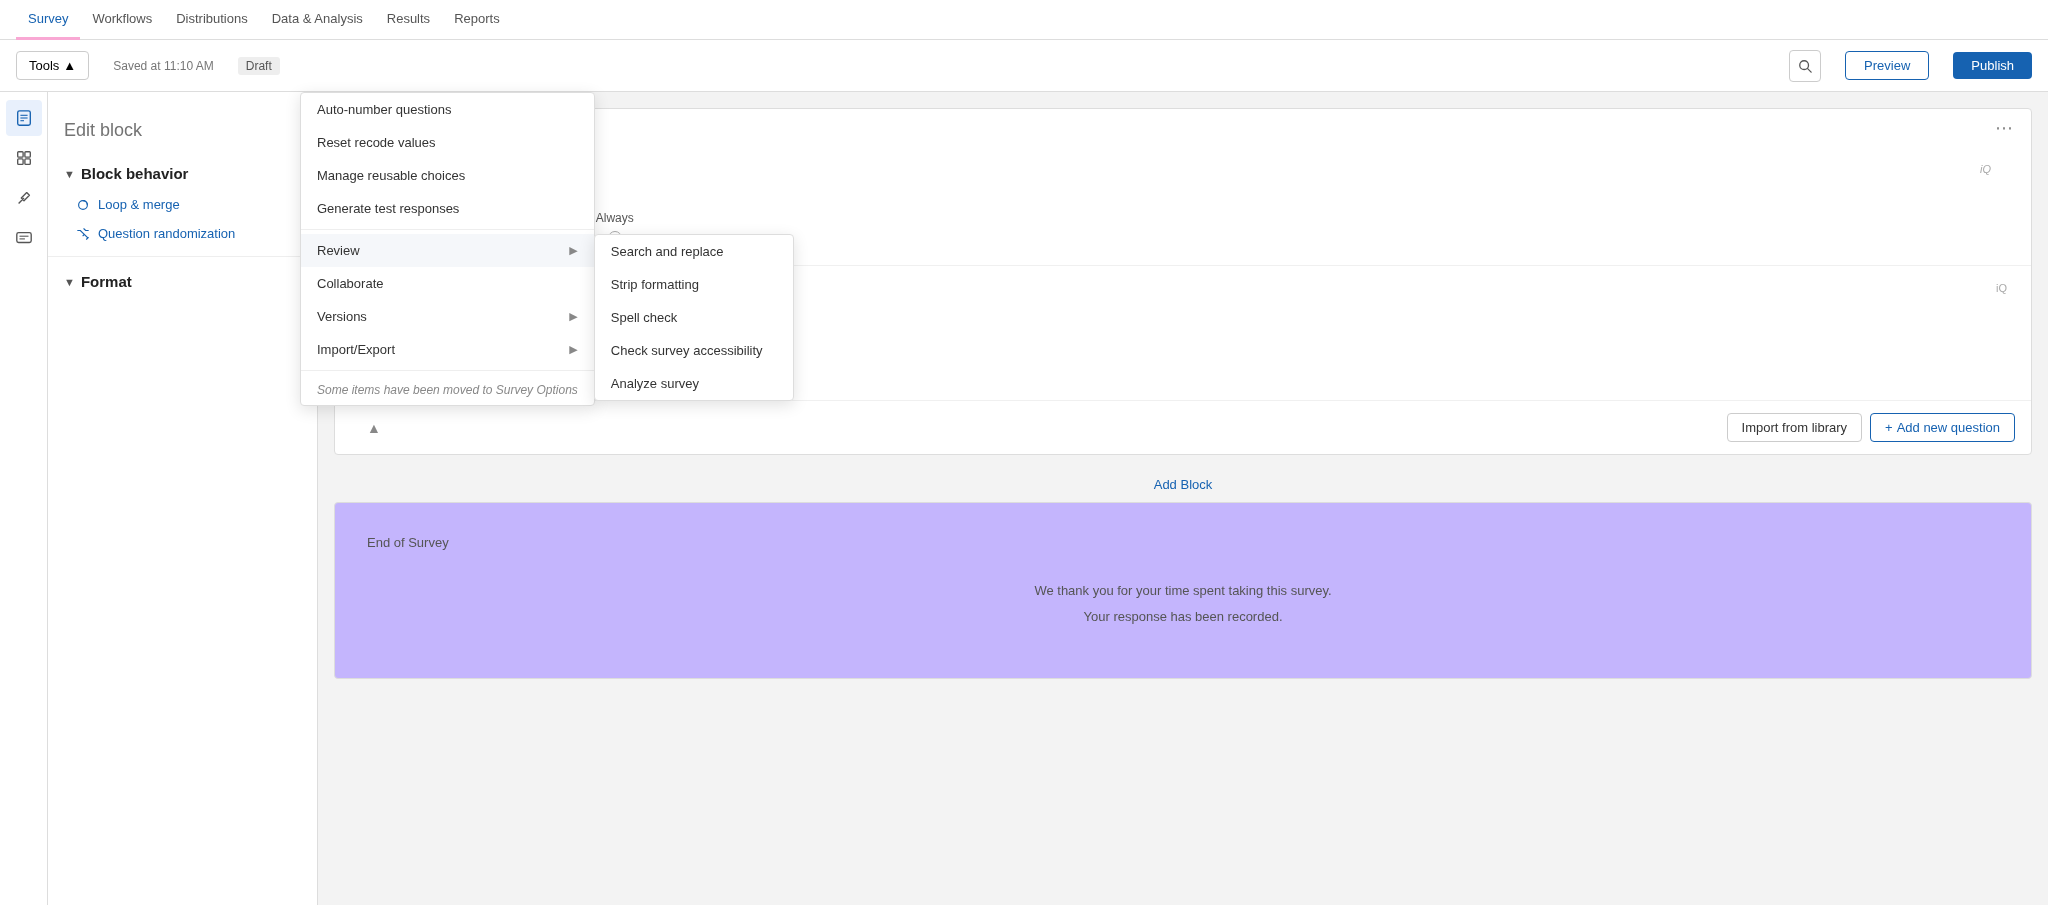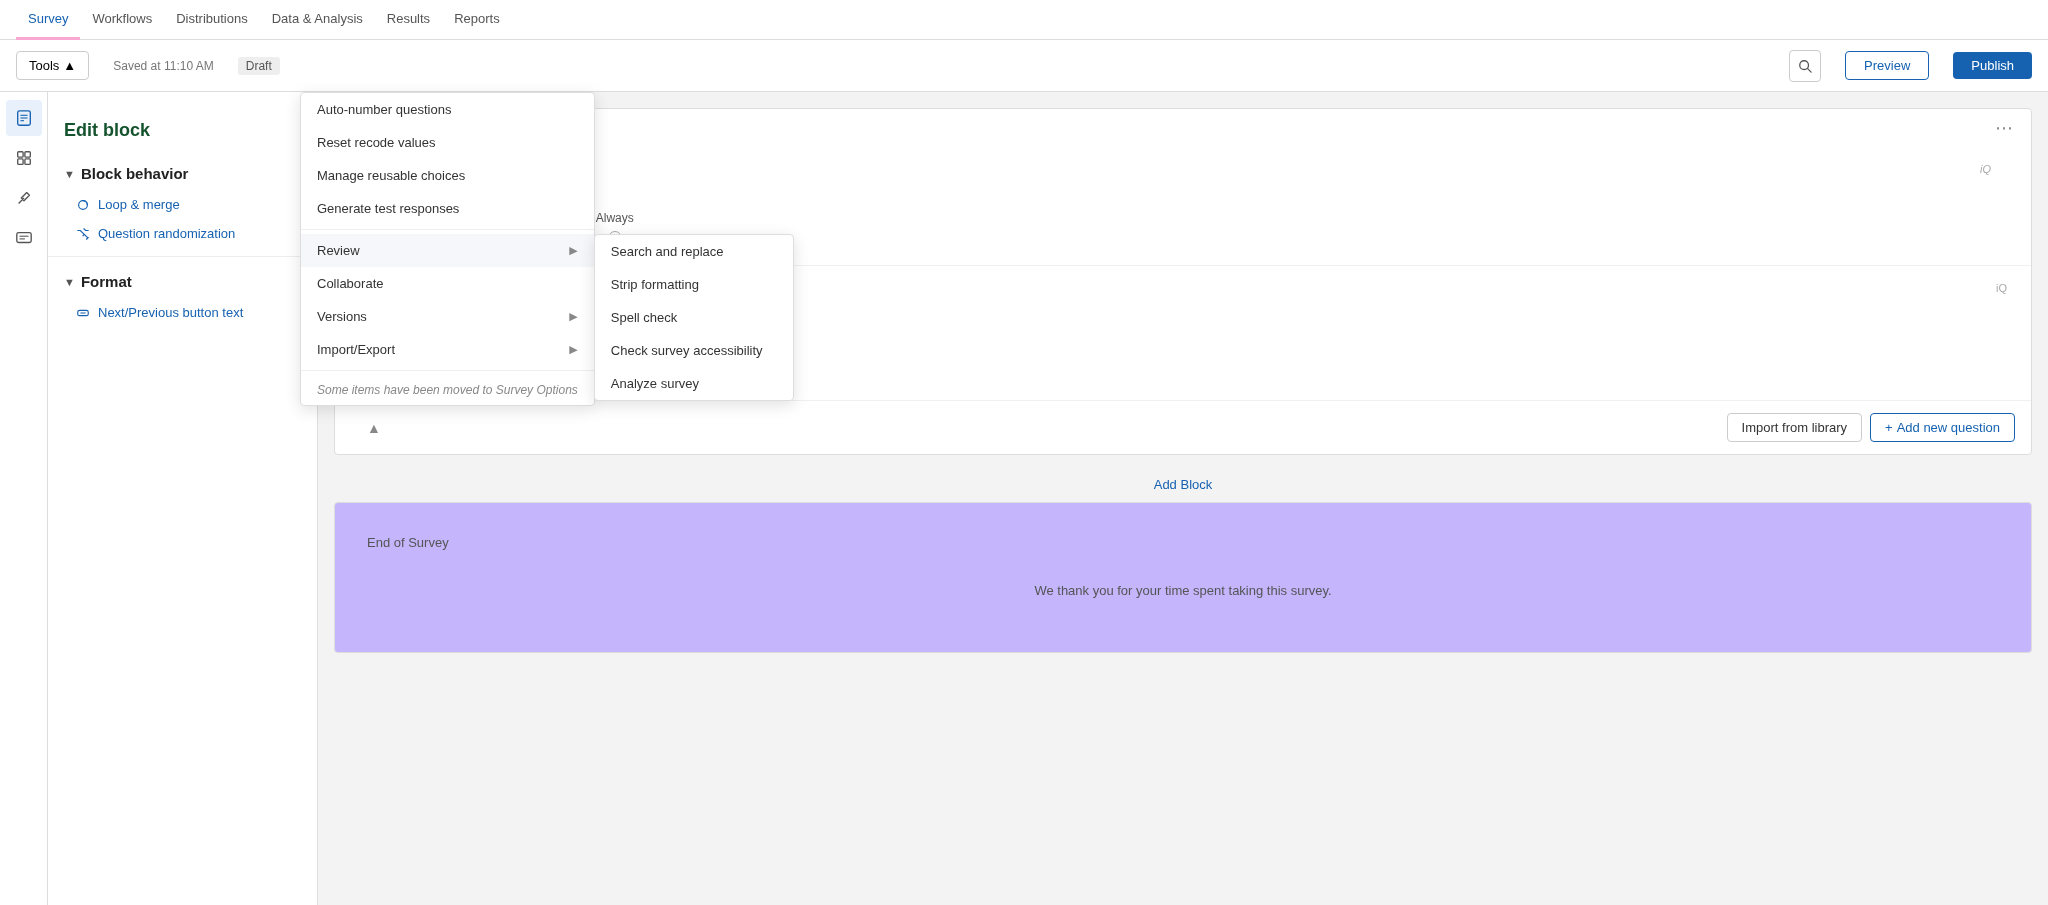--- a/index.html
+++ b/index.html
@@ -19,21 +19,21 @@
     .search-icon-btn { width: 32px; height: 32px; border: 1px solid #ccc; border-radius: 4px; display: flex; align-items: center; justify-content: center; cursor: pointer; background: #fff; }
     .preview-btn { padding: 6px 18px; border: 1px solid #1662b1; border-radius: 4px; color: #1662b1; background: #fff; cursor: pointer; font-size: 13px; }
     .publish-btn { padding: 6px 18px; border: none; border-radius: 4px; color: #fff; background: #1662b1; cursor: pointer; font-size: 13px; font-weight: 500; }
 
     
     .sidebar { width: 270px; background: #fff; border-right: 1px solid #ddd; padding: 16px 0; overflow-y: auto; flex-shrink: 0; }
     .sidebar-section-title { font-size: 15px; font-weight: 600; color: #222; padding: 8px 16px; display: flex; align-items: center; gap: 6px; cursor: pointer; }
     .sidebar-section-title .caret { font-size: 11px; color: #555; }
     .sidebar-link { display: flex; align-items: center; gap: 8px; padding: 7px 16px 7px 28px; color: #1662b1; font-size: 13px; cursor: pointer; text-decoration: none; }
     .sidebar-divider { height: 1px; background: #eee; margin: 8px 0; }
-    .edit-block-title { font-size: 18px; font-weight: 700; padding: 12px 16px 16px; color: #14532d; }
+    .edit-block-title { font-size: 18px; font-weight: 400; padding: 12px 16px 16px; color: #737373; }
 
     
     .main-content { flex: 1; overflow-y: auto; padding: 16px; background: #f3f3f3; position: relative; }
 
     
     .survey-block { background: #fff; border: 1px solid #ddd; border-radius: 4px; margin-bottom: 12px; }
     .iq-score-bar { display: flex; justify-content: flex-end; padding: 8px 16px 0; }
     .iq-score { font-size: 11px; color: #777; border: 1px solid #ddd; border-radius: 3px; padding: 2px 8px; }
     .iq-score span { color: #2e8b57; font-weight: 600; }
 
@@ -166,27 +166,20 @@
       </a>
     </div>
 
     <div class="sidebar-divider"></div>
 
     <div>
       <div class="sidebar-section-title">
         <span class="caret">▼</span>
         <span>Format</span>
       </div>
-      <a class="sidebar-link">
-        <svg width="14" height="14" viewBox="0 0 16 16">
-          <rect x="2" y="5" width="12" height="6" rx="2" stroke="#1662b1" stroke-width="1.3" fill="none"></rect>
-          <line x1="5" y1="8" x2="11" y2="8" stroke="#1662b1" stroke-width="1.2"></line>
-        </svg>
-        <span>Next/Previous button text</span>
-      </a>
     </div>
   </div>
 
   <div class="main-content">
 
     <div class="survey-block">
 
       <div class="three-dots">⋯</div>
 
       <div class="question-row" style="border-bottom: 1px solid #f0f0f0; padding-bottom: 20px;">
@@ -247,20 +240,21 @@
     </div>
 
     <div class="add-block-row">
       <a class="add-block-link">Add Block</a>
     </div>
 
     <div class="end-survey-block">
       <div class="end-survey-label">End of Survey</div>
       <div class="end-survey-text">
         <div>We thank you for your time spent taking this survey.</div>
+        <div>Your response has been recorded.</div>
       </div>
     </div>
   </div>
 </div>
 
 <div class="tools-dropdown" style="position:fixed; top:92px; left:300px; z-index:200;">
   <div class="tools-dropdown-item">
     <span>Auto-number questions</span>
   </div>
   <div class="tools-dropdown-item">

